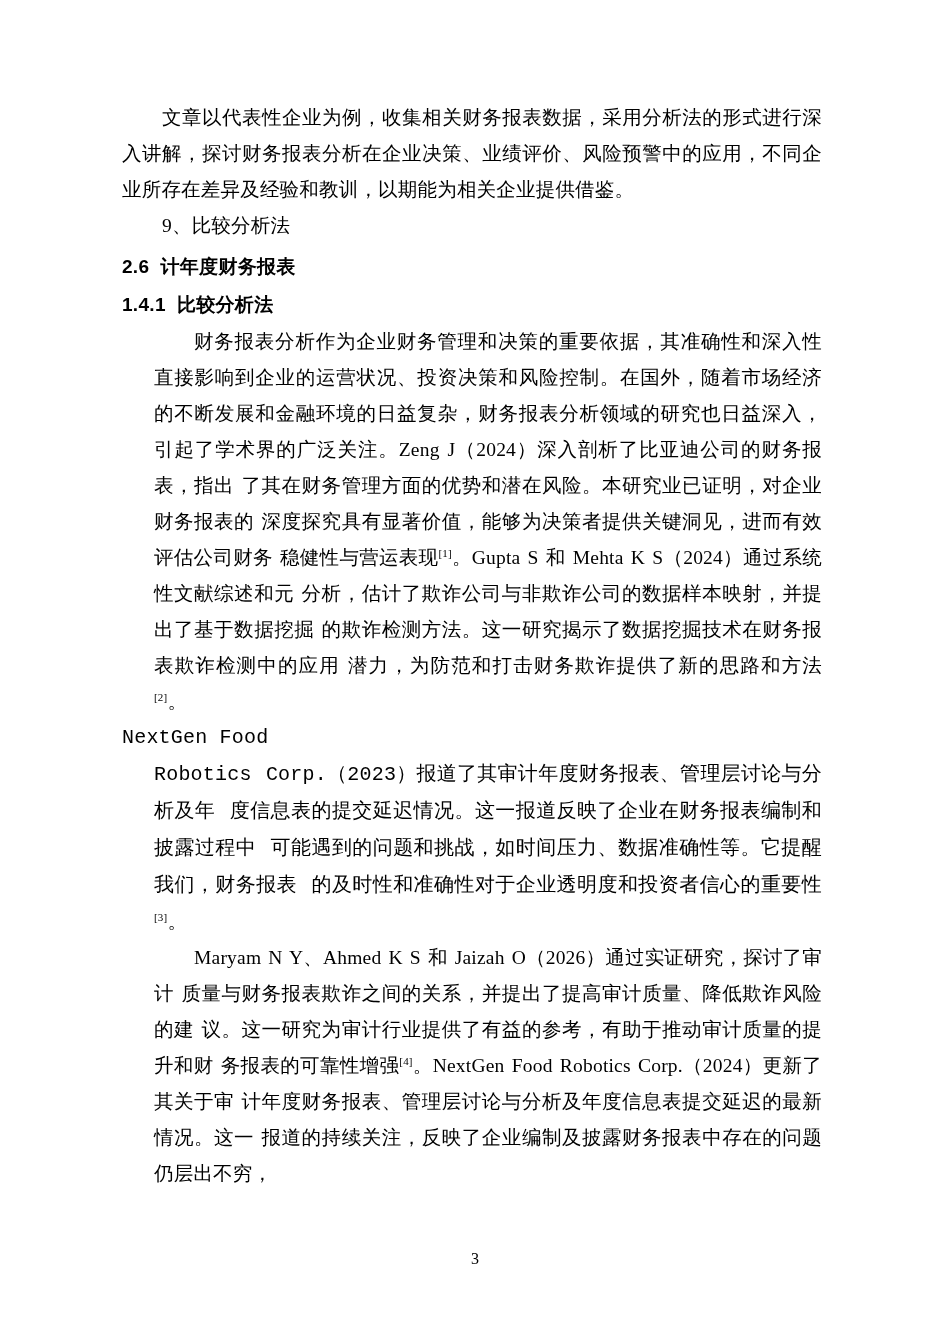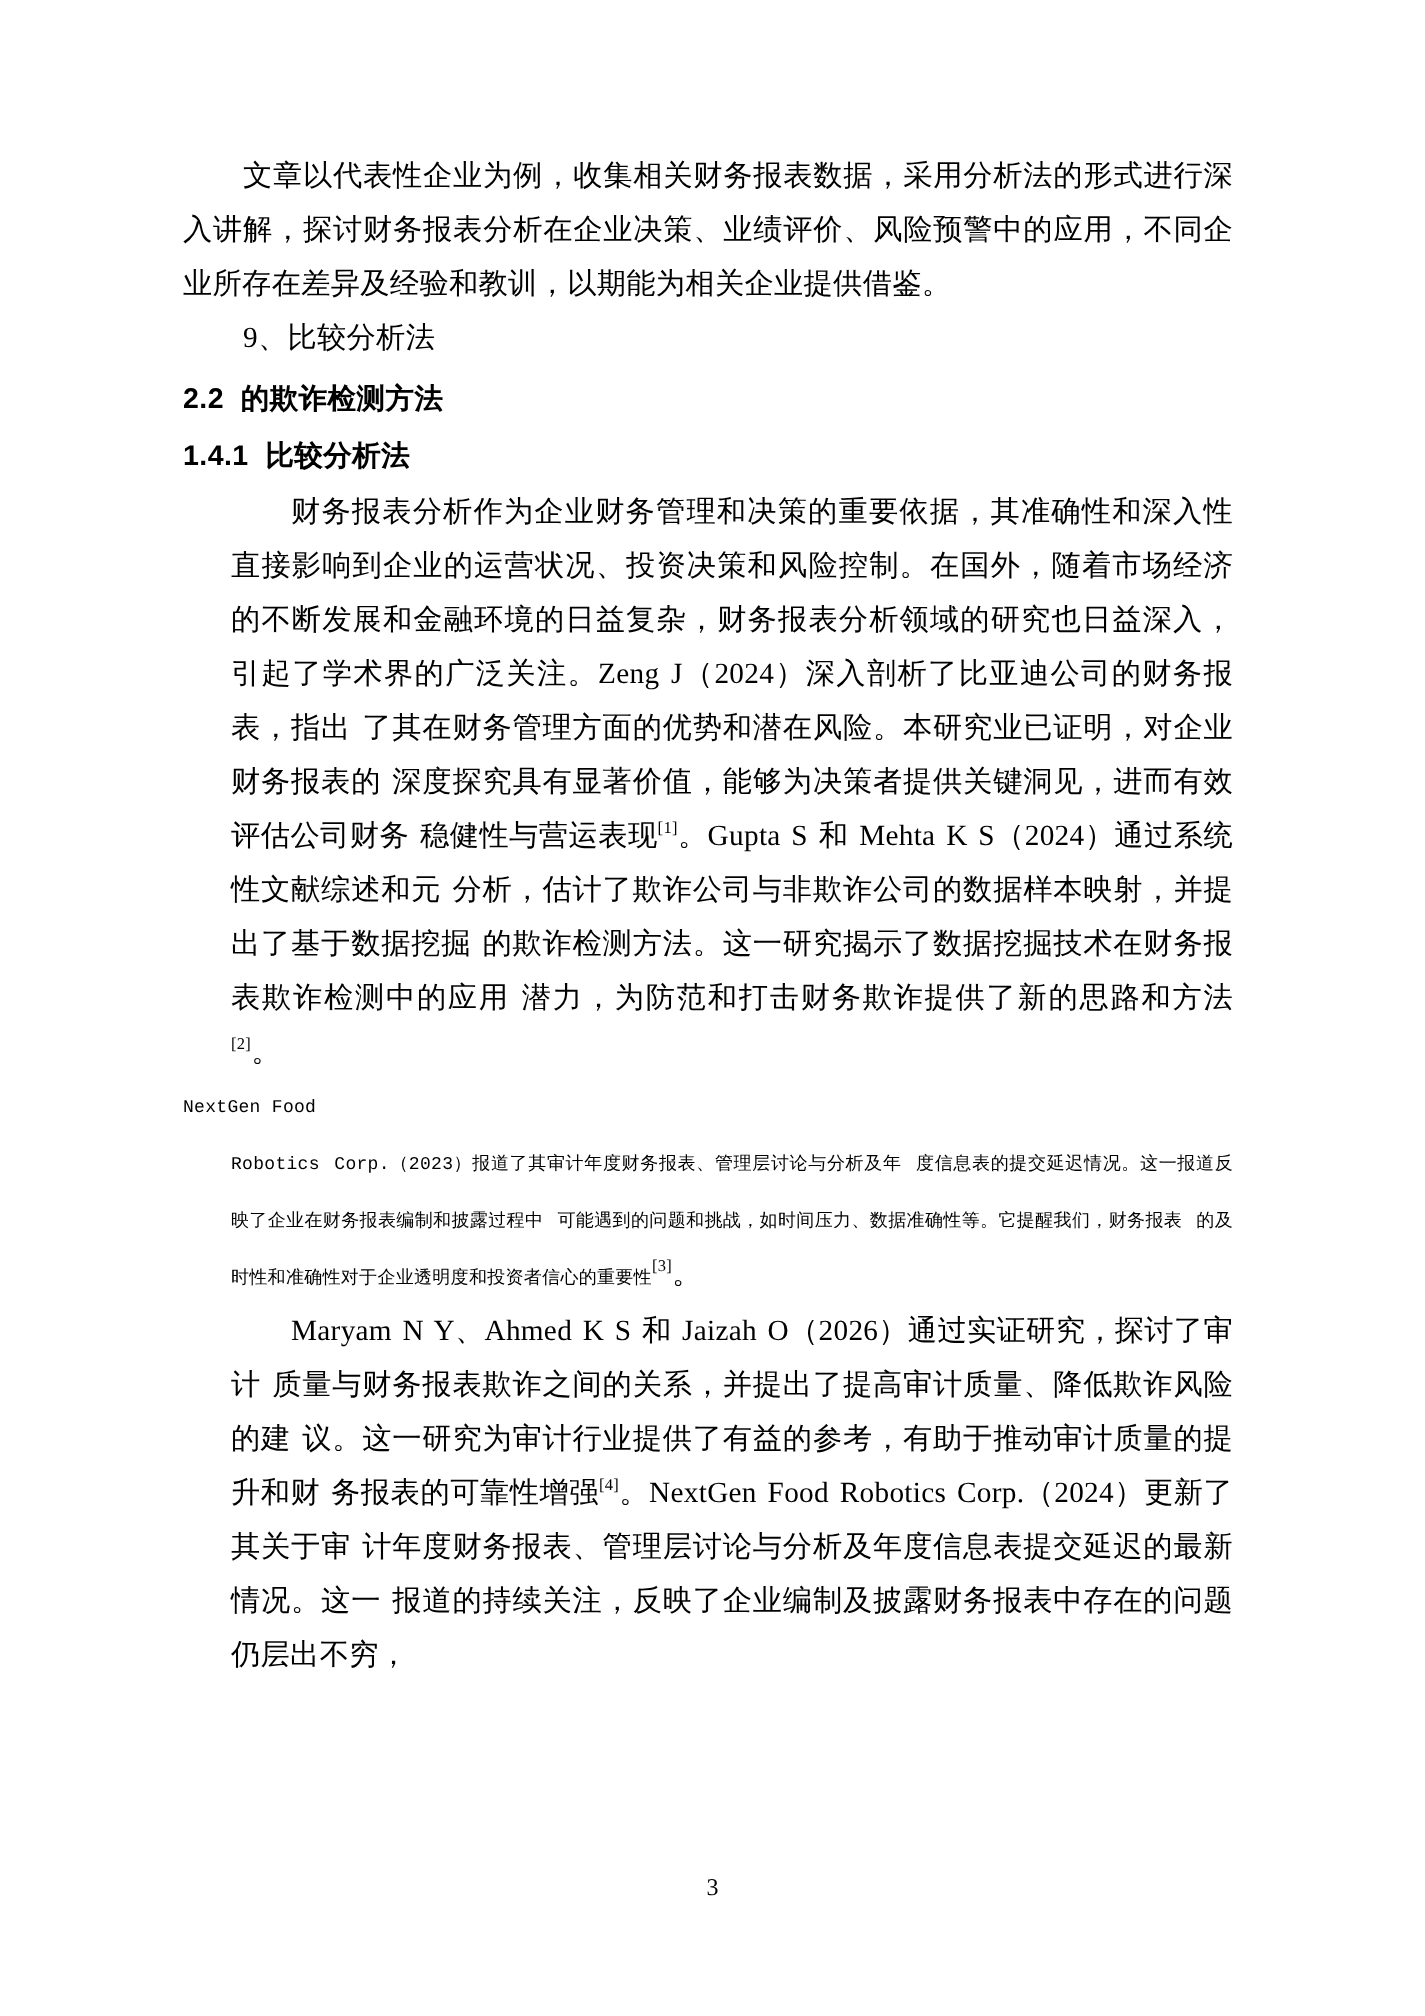--- a/index.html
+++ b/index.html
@@ -48,21 +48,21 @@
     letter-spacing: 0.3px;
   }
   .h1 {
     margin-top: 4px;
   }
   .h2 {
     margin-top: 0px;
   }
   .mono {
     font-family: "Liberation Mono", monospace;
-    font-size: 12px;
+    font-size: 20px;
   }
   sup {
     font-size: 11px;
     vertical-align: super;
     line-height: 0;
   }
   .wide {
     word-spacing: 2px;
     margin-left: 32px;
   }
@@ -81,21 +81,21 @@
 
 <div class="page">
   <div class="content">
 
     <p class="indent2">文章以代表性企业为例，收集相关财务报表数据，采用分析法的形式进行深入讲解，探讨财务报表分析在企业决策、业绩评价、风险预警中的应用，不同企业所存在差异及经验和教训，以期能为相关企业提供借鉴。</p>
 
     <p class="indent2">9、比较分析法</p>
 
 
     <h2 class="heading h1">
-      <span>2.2</span>&nbsp;&nbsp;<span>的欺诈检测方法</span>
+      <span>2.6</span>&nbsp;&nbsp;<span>计年度财务报表</span>
     </h2>
 
     <h3 class="heading h2">
       <span>1.4.1</span>&nbsp;&nbsp;<span>比较分析法</span>
     </h3>
 
     <p class="indent2 wide">
       <span>财务报表分析作为企业财务管理和决策的重要依据，其准确性和深入性直接影响到企业的运营状况、投资决策和风险控制。在国外，随着市场经济的不断发展和金融环境的日益复杂，财务报表分析领域的研究也日益深入，引起了学术界的广泛关注。Zeng J（2024）深入剖析了比亚迪公司的财务报表，指出 了其在财务管理方面的优势和潜在风险。本研究业已证明，对企业财务报表的 深度探究具有显著价值，能够为决策者提供关键洞见，进而有效评估公司财务 稳健性与营运表现</span><sup>[1]</sup><span>。Gupta S 和 Mehta K S（2024）通过系统性文献综述和元 分析，估计了欺诈公司与非欺诈公司的数据样本映射，并提出了基于数据挖掘 的欺诈检测方法。这一研究揭示了数据挖掘技术在财务报表欺诈检测中的应用 潜力，为防范和打击财务欺诈提供了新的思路和方法</span><sup>[2]</sup><span>。</span>
     </p>
 

